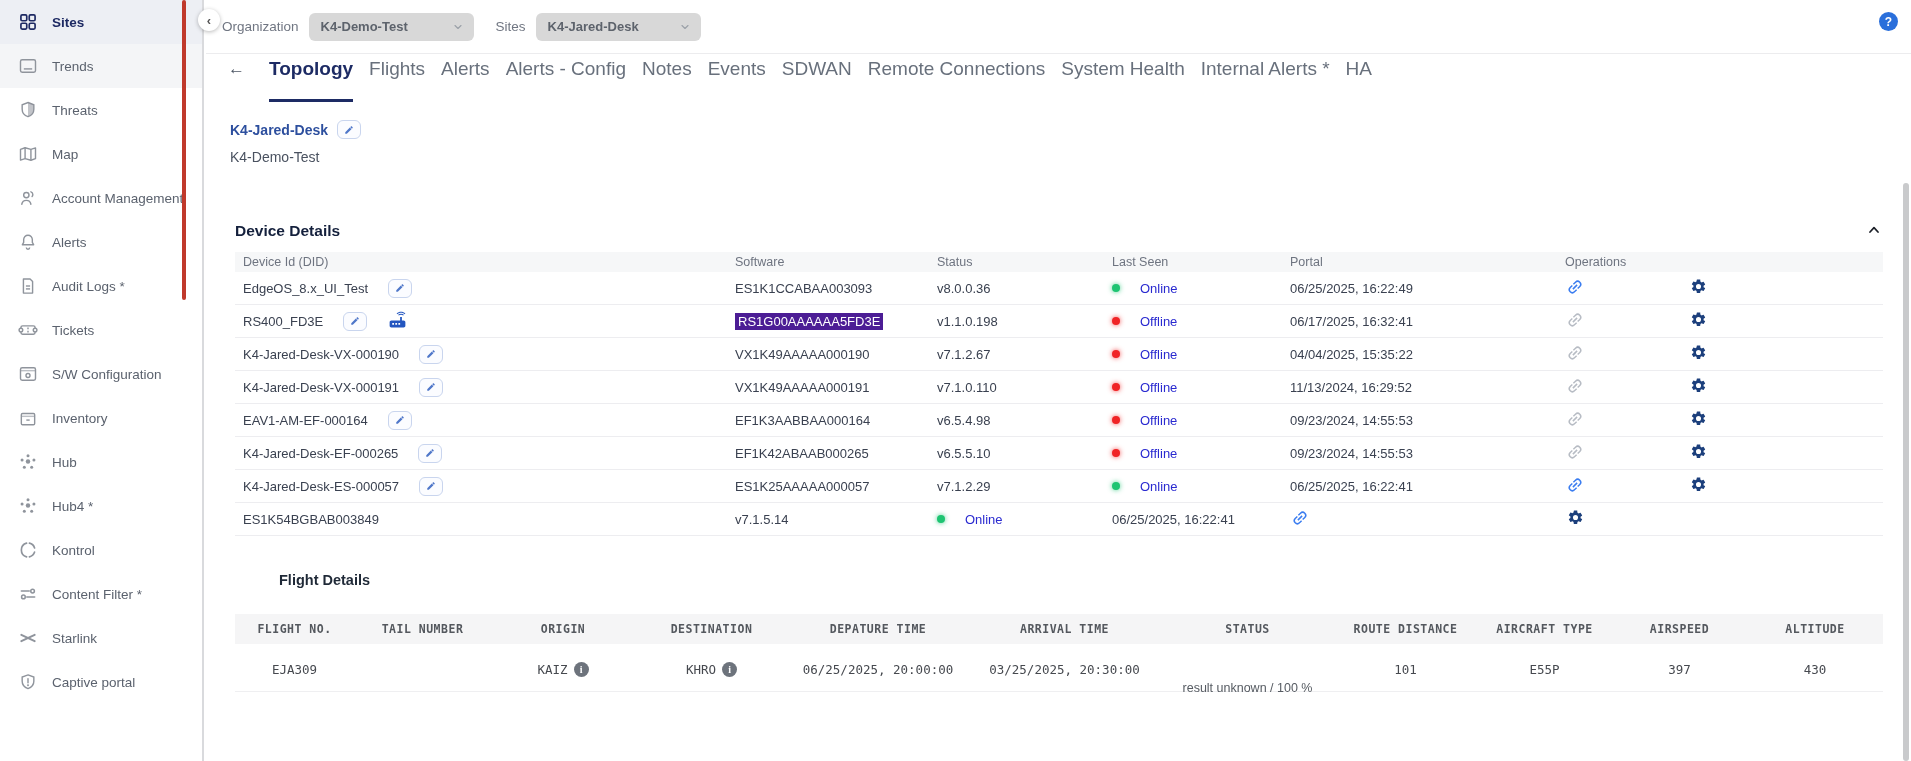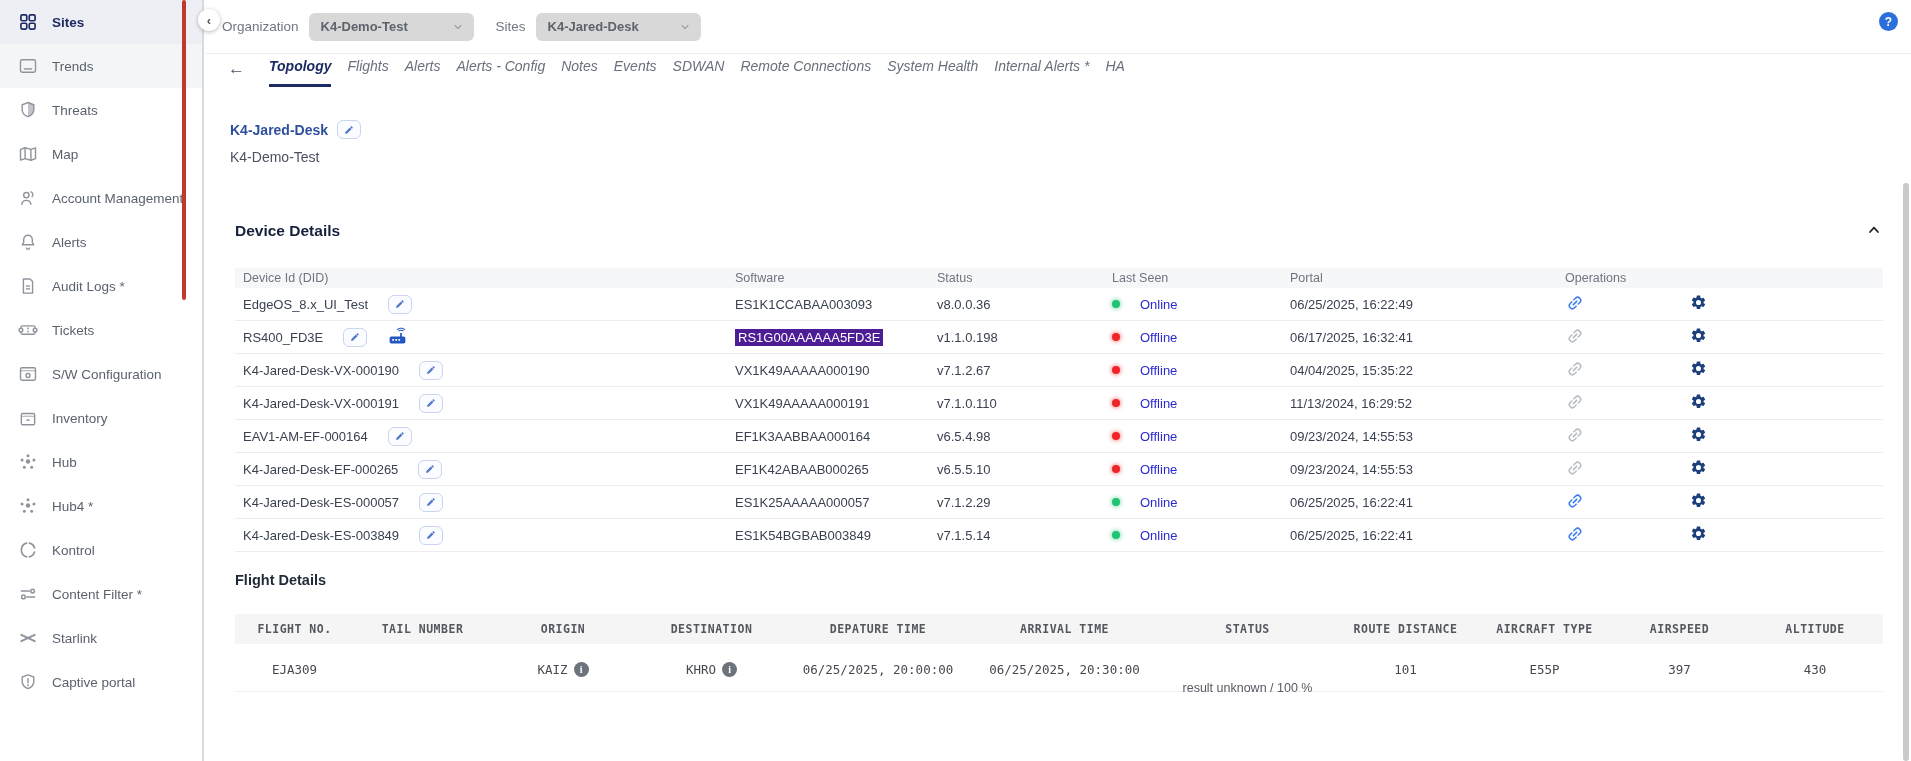--- a/index.html
+++ b/index.html
@@ -53,37 +53,37 @@
     font-weight:bold; display:flex; align-items:center; justify-content:center;
     border:none; cursor:pointer;
   }
   
   .tabbar {
     position:absolute; left:228px; top:58px; display:flex; align-items:flex-start;
     gap:16px; height:30px;
   }
   .back-arrow { font-size:17px; color:#4b5563; margin-right:8px; background:none; border:none; cursor:pointer; line-height:22px; }
   .tab {
-    font-size:14px; color:#68707c; padding-bottom:10px; cursor:pointer;
-    background:none; border:none; white-space:nowrap; font-family:inherit;font-style:italic;
+    font-size:19px; color:#68707c; padding-bottom:19px; cursor:pointer;
+    background:none; border:none; white-space:nowrap; font-family:inherit;
   }
   .tab.active { color:#1d2b64; font-weight:bold; border-bottom:3px solid #1d2b64; }
   
   .site-row { position:absolute; left:230px; top:120px; display:flex; align-items:center; gap:9px; }
   .site-name { color:#2d4f9e; font-weight:bold; font-size:14px; }
   .site-org  { position:absolute; left:230px; top:149px; color:#4a5260; font-size:14px; }
   .edit-chip {
     width:24px; height:19px; border:1px solid #c9d5ee; border-radius:6px;
     background:#fbfcff; display:inline-flex; align-items:center; justify-content:center;
     cursor:pointer; flex:none;
   }
   .edit-chip svg { width:10px; height:10px; fill:#4f77c9; }
   
   .device-section { position:absolute; left:235px; top:222px; width:1648px; }
-  .sec-title-row { display:flex; justify-content:space-between; align-items:flex-start; margin-bottom:28px; }
+  .sec-title-row { display:flex; justify-content:space-between; align-items:flex-start; margin-bottom:12px; }
   .sec-title { font-size:15.5px; font-weight:bold; color:#14203c; }
   .collapse-chevron { background:none; border:none; cursor:pointer; width:18px; height:18px; color:#1b1f27; }
   .collapse-chevron svg { width:16px; height:16px; }
   .dev-grid { display:grid; grid-template-columns:492px 202px 175px 178px 275px 123px 203px; align-items:center; }
   .dev-header { background:#f6f7f8; height:20px; font-size:12.5px; color:#6e7480; }
   .dev-header > div { padding-left:8px; }
   .dev-row { height:33px; border-bottom:1px solid #ededf0; font-size:13px; color:#3a4150; }
   .cell { padding-left:8px; display:flex; align-items:center; gap:20px; min-width:0; }
   .status-dot { width:8px; height:8px; border-radius:50%; flex:none; }
   .dot-online  { background:#1ec472; box-shadow:0 0 5px rgba(30,196,114,.8); }
@@ -92,21 +92,21 @@
   .did-selected { background:#4c1d95; color:#fff; padding:1px 3px; }
   .portal-btn, .gear-btn { background:none; border:none; cursor:pointer; width:20px; height:20px; padding:0; }
   .portal-btn svg { width:18px; height:18px; transform:rotate(-45deg); }
   .portal-active   svg { fill:#3b7df0; }
   .portal-inactive svg { fill:#b7bcc4; }
   .gear-btn svg { width:17px; height:17px; fill:#1c3f7c; }
   .router-wrap { display:inline-flex; margin-top:-4px; }
   .router-wrap svg { width:21px; height:21px; fill:#2356c0; }
   
   .flight-section { position:absolute; left:235px; top:572px; width:1648px; }
-  .flight-title { font-size:14.5px; font-weight:bold; color:#1f2937; margin-bottom:26px; }
+  .flight-title { font-size:14.5px; font-weight:bold; color:#1f2937; margin-bottom:26px;margin-left:44px; }
   .flight-grid { display:grid; grid-template-columns:119px 137px 144px 153px 180px 193px 173px 143px 135px 135px 136px; align-items:center; }
   .flight-header {
     background:#f5f5f6; height:30px; font-family:"DejaVu Sans Mono", monospace;
     font-size:11.5px; font-weight:bold; color:#54585e; letter-spacing:.5px;
   }
   .flight-header > div, .flight-row > div { display:flex; align-items:center; justify-content:center; gap:6px; text-align:center; }
   .flight-row {
     height:48px; border-bottom:1px solid #efeff1;
     font-family:"DejaVu Sans Mono", monospace; font-size:12.5px; color:#46494f;
   }
@@ -633,28 +633,20 @@
       </div>
     <div class="cell">
         <button class="gear-btn"><svg>
             <use href="#ic-gear"></use>
           </svg></button>
       </div>
   </div>
 
   <div class="dev-grid dev-row">
     <div class="cell">
-        <span>K4-Jared-Desk-ES-003849</span>
-        <button class="edit-chip">
-          <svg>
-            <use href="#ic-pencil"></use>
-          </svg>
-        </button>
-      </div>
-    <div class="cell">
         <span class="did">ES1K54BGBAB003849</span>
       </div>
     <div class="cell">v7.1.5.14</div>
     <div class="cell">
         <span class="status-dot dot-online"></span>
         <span class="status-text">Online</span>
       </div>
     <div class="cell">06/25/2025, 16:22:41</div>
     <div class="cell">
         <button class="portal-btn portal-active"><svg>
@@ -689,21 +681,21 @@
     <div></div>
     <div>
       <span>KAIZ</span>
       <button class="info-icon">i</button>
     </div>
     <div>
       <span>KHRO</span>
       <button class="info-icon">i</button>
     </div>
     <div>06/25/2025, 20:00:00</div>
-    <div>06/25/2025, 20:30:00</div>
+    <div>03/25/2025, 20:30:00</div>
     <div class="status-plain">result unknown / 100 %</div>
     <div>101</div>
     <div>E55P</div>
     <div>397</div>
     <div>430</div>
   </div>
 </section>
 
 <div class="page-scrollbar"></div>
 

